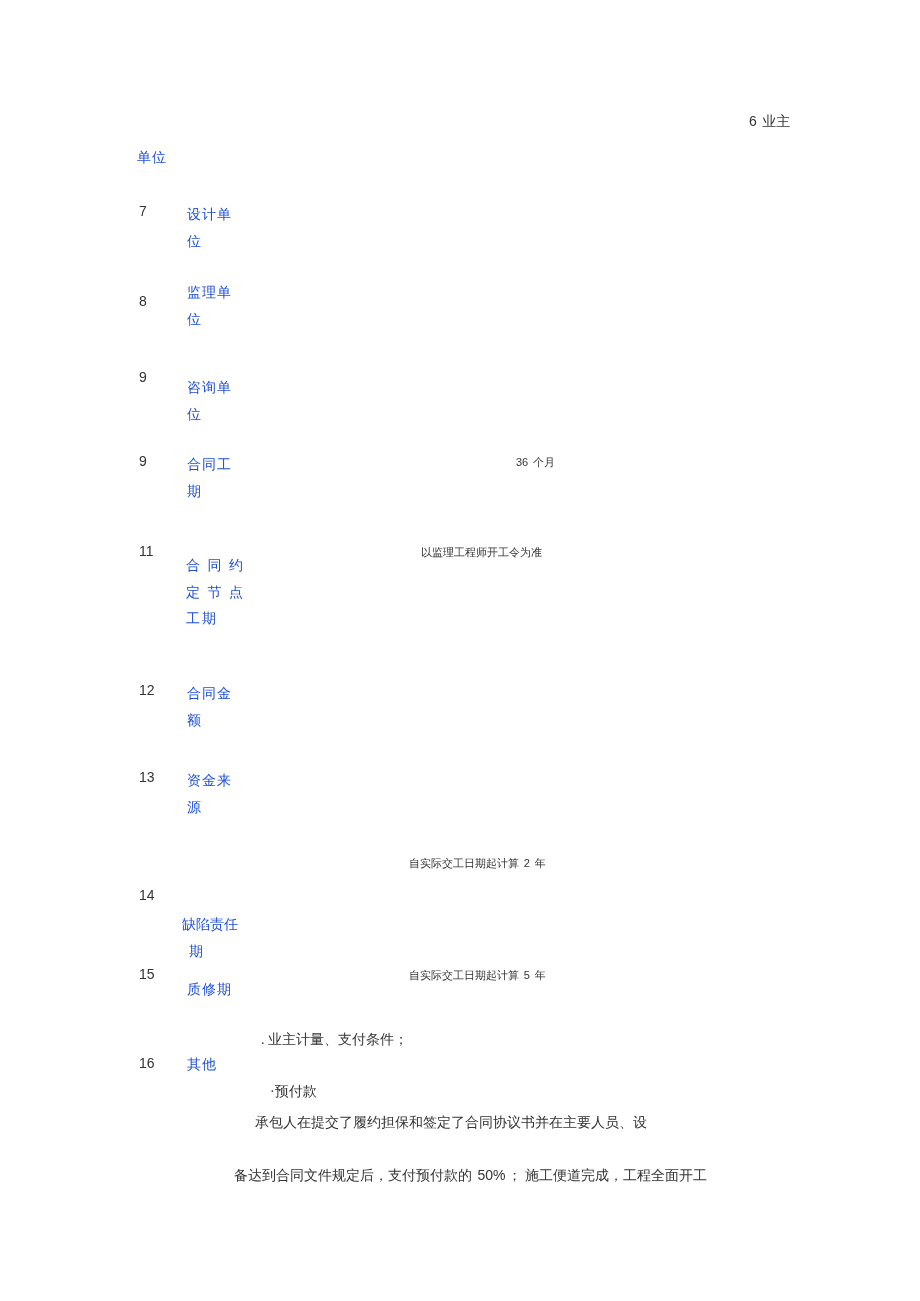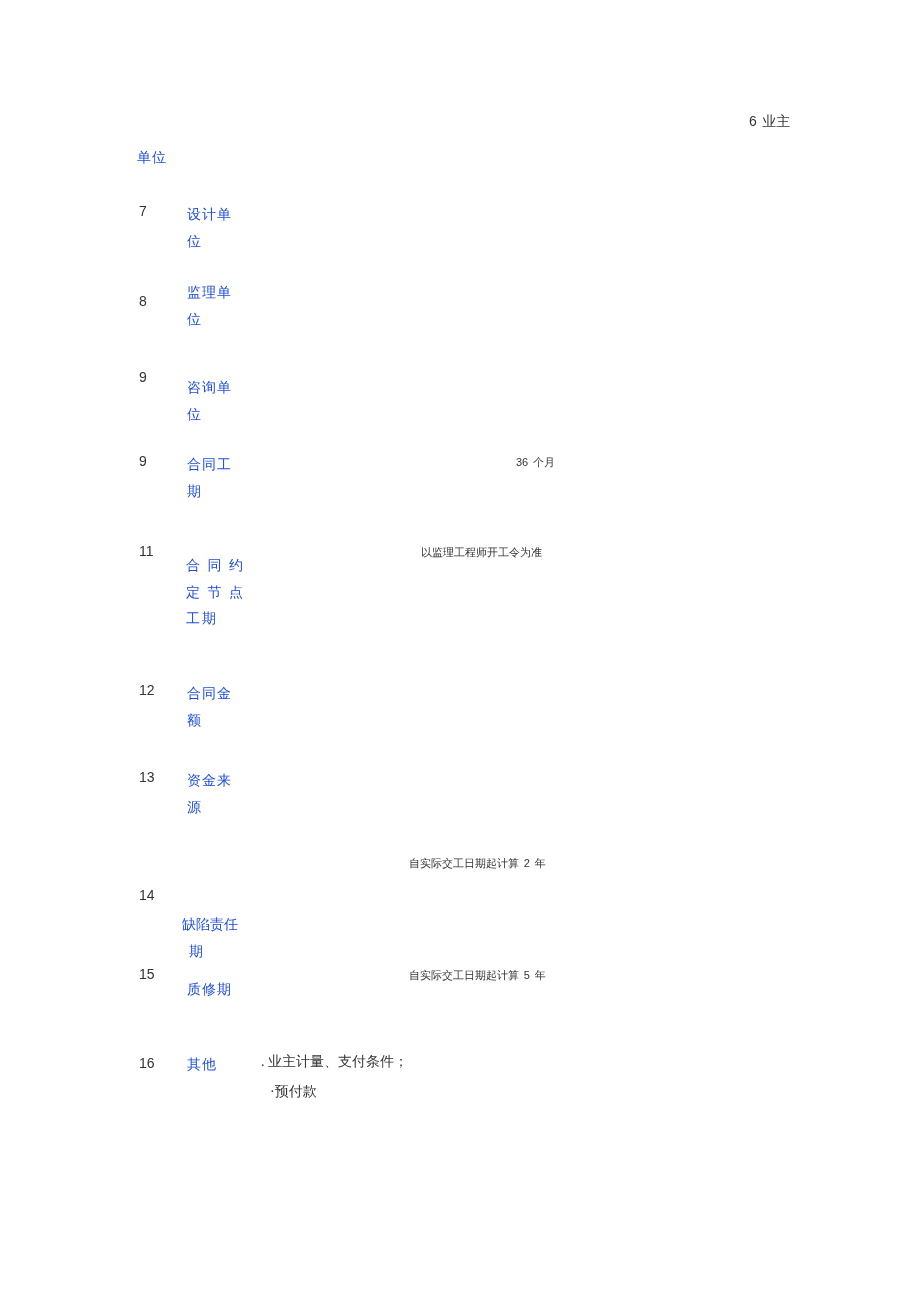--- a/index.html
+++ b/index.html
@@ -108,16 +108,20 @@
 
   <div class="num" style="top:964px; left:137px;">15</div>
   <div class="label" style="top:975px; left:185px;">质修期</div>
   <div class="value" style="top:963px; left:406px;">
     <span>自实际交工日期起计算 </span><span class="digit">5</span><span> 年</span>
   </div>
 
   <div class="num" style="top:1053px; left:137px;">16</div>
   <div class="label" style="top:1050px; left:185px;">其他</div>
 
-  <div class="para" style="top:1047px; left:259px;">. 业主计量、支付条件；</div>
+  <div class="para" style="top:1025px; left:259px;">. 业主计量、支付条件；</div>
   <div class="para" style="top:1077px; left:268px;">·预付款</div>
+  <div class="para" style="top:1108px; left:253px;">承包人在提交了履约担保和签定了合同协议书并在主要人员、设</div>
+  <div class="para" style="top:1160px; left:231px;">
+    <span>备达到合同文件规定后，支付预付款的 </span><span class="digit" style="font-family: Arial, sans-serif;">50%</span><span>； 施工便道完成，工程全面开工</span>
+  </div>
 
 </div>
 
 </body></html>

